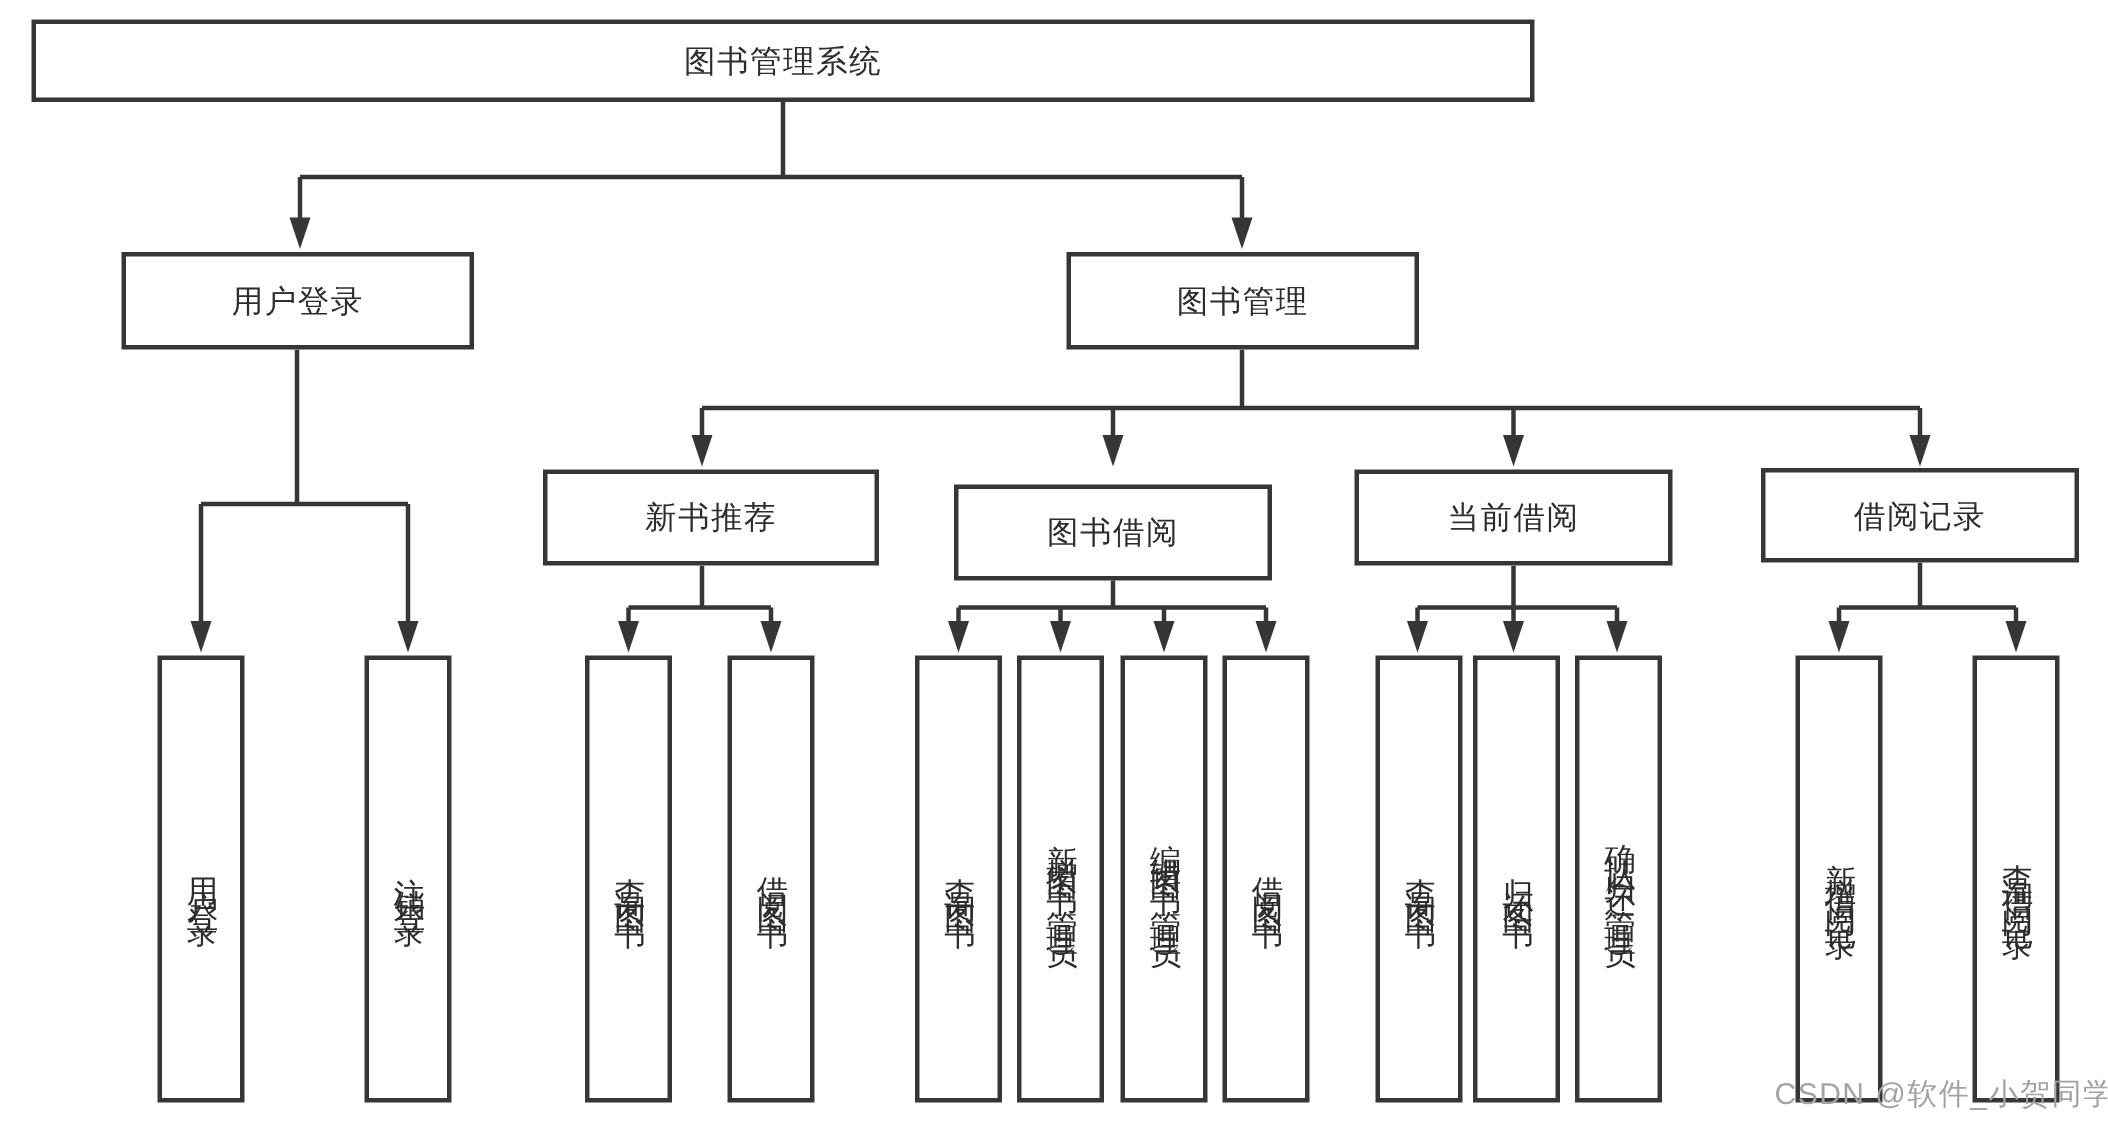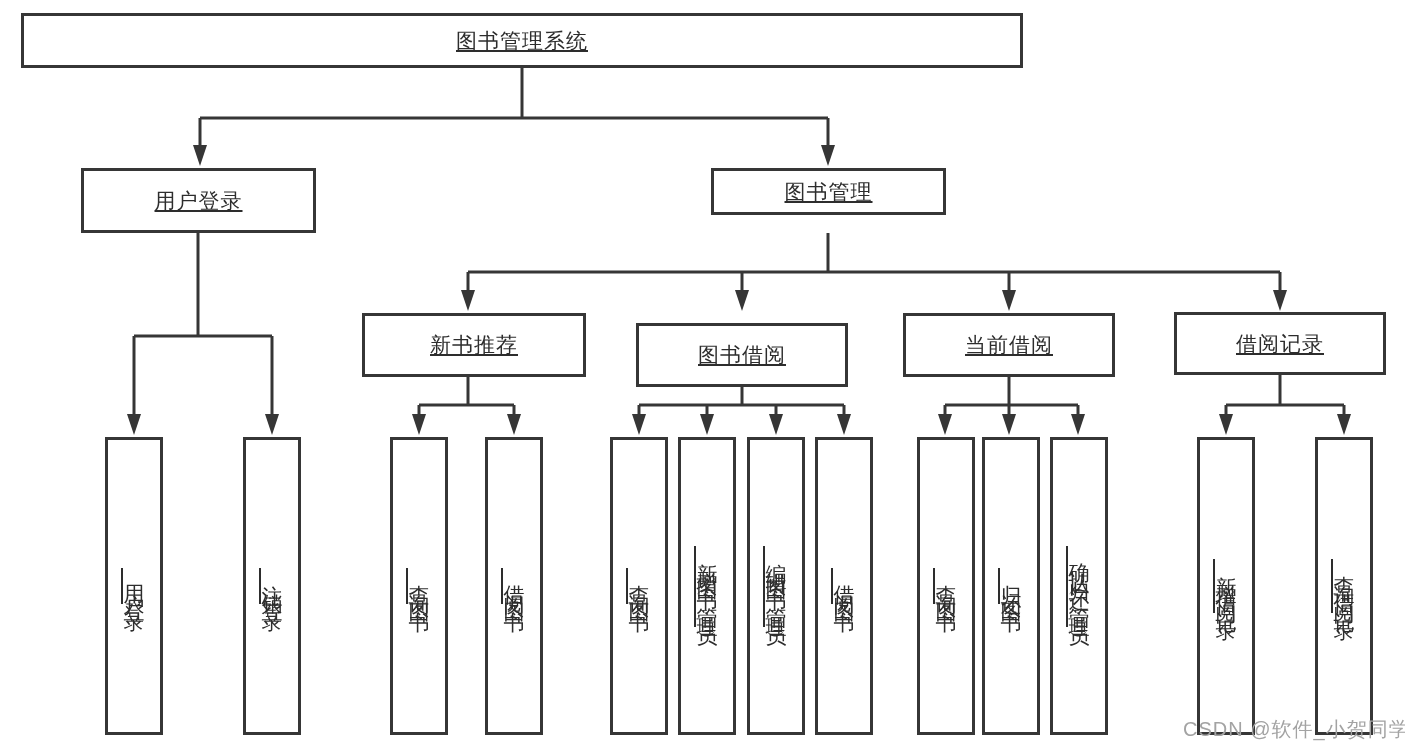--- a/index.html
+++ b/index.html
@@ -19,21 +19,20 @@
     border:3px solid #363636;
     box-sizing:border-box;
     display:flex; align-items:center; justify-content:center;
     z-index:1;
   }
   .node .lbl {
     font-size:21px;
     color:#2d2d2d;
     letter-spacing:1px;
     white-space:nowrap;
-    text-decoration:underline;
   }
   .node.v .lbl {
     writing-mode:vertical-rl;
     text-orientation:mixed;
     letter-spacing:9px;
     font-size:21px;
   }
   .watermark {
     position:absolute;
     left:1183px; top:716px;
@@ -122,21 +121,21 @@
     </g>
   </svg>
 
   <div class="node" style="left:21px; top:13px; width:1002px; height:55px">
     <span class="lbl">图书管理系统</span>
   </div>
 
   <div class="node" style="left:81px; top:168px; width:235px; height:65px">
     <span class="lbl">用户登录</span>
   </div>
-  <div class="node" style="left:711px; top:168px; width:235px; height:47px">
+  <div class="node" style="left:711px; top:168px; width:235px; height:65px">
     <span class="lbl">图书管理</span>
   </div>
 
   <div class="node" style="left:362px; top:313px; width:224px; height:64px">
     <span class="lbl">新书推荐</span>
   </div>
   <div class="node" style="left:636px; top:323px; width:212px; height:64px">
     <span class="lbl">图书借阅</span>
   </div>
   <div class="node" style="left:1174px; top:312px; width:212px; height:63px">

